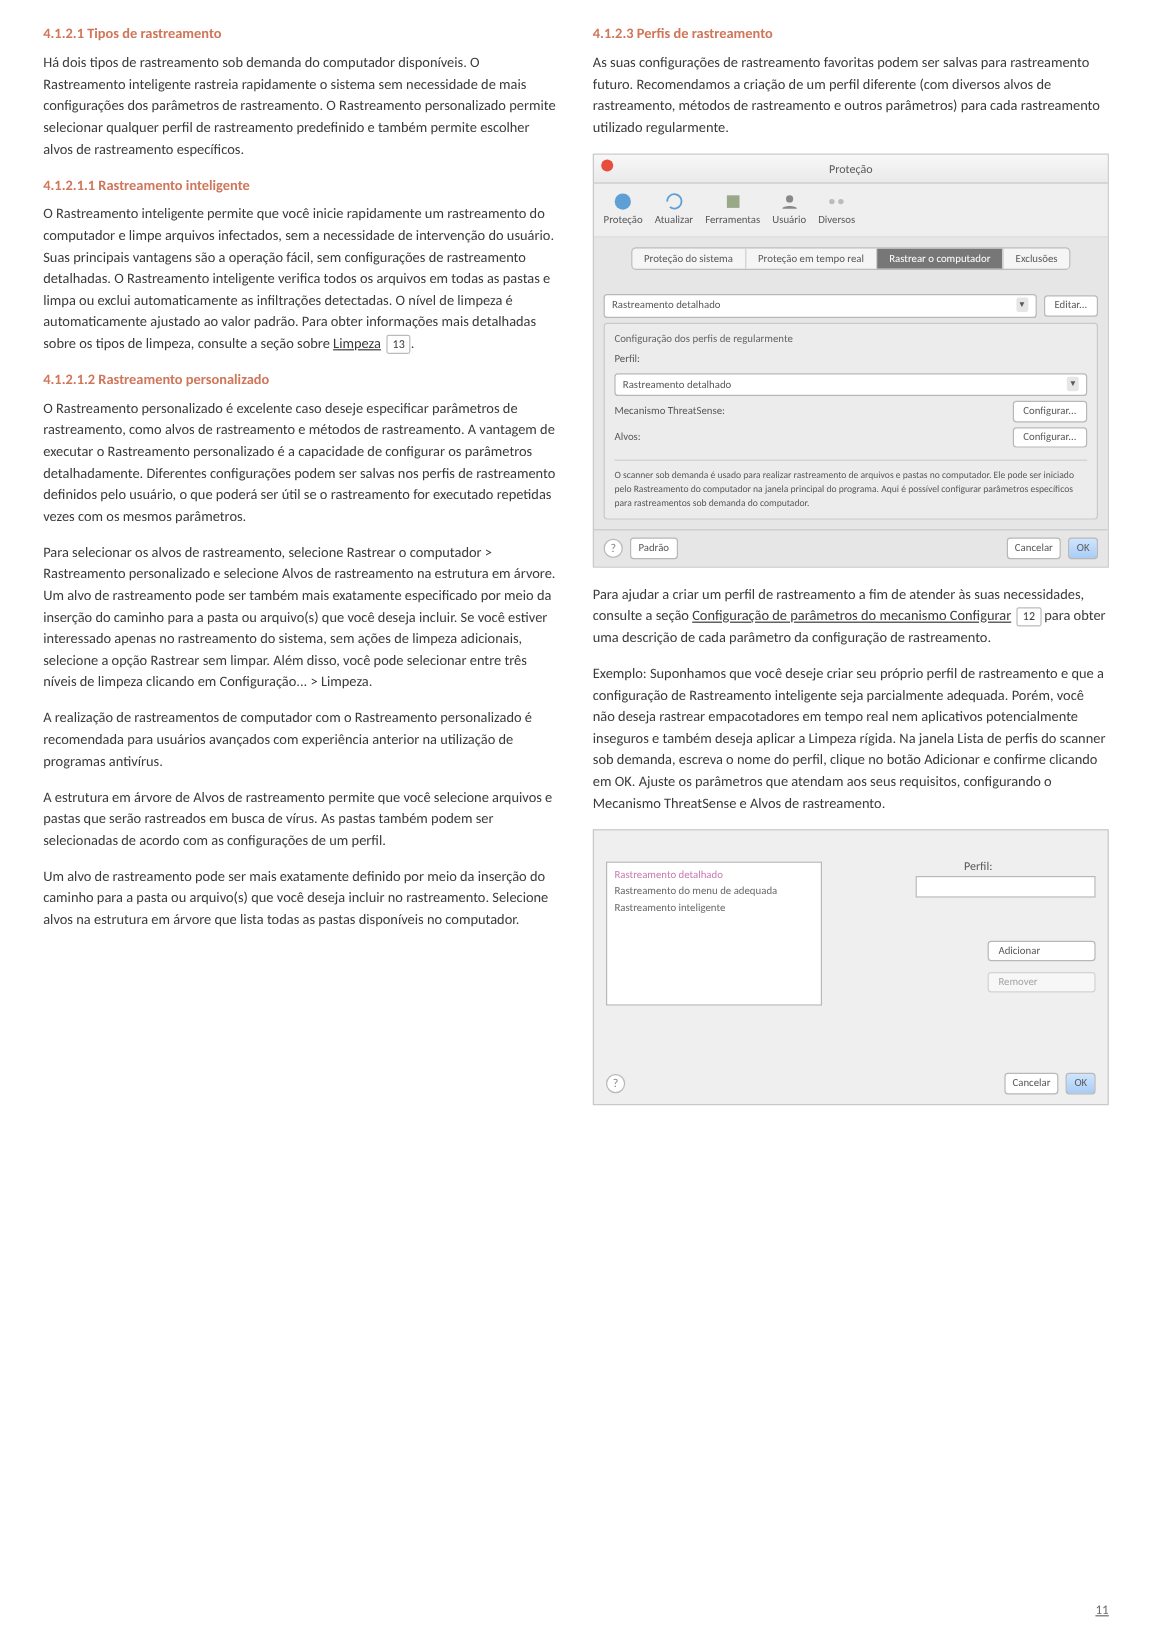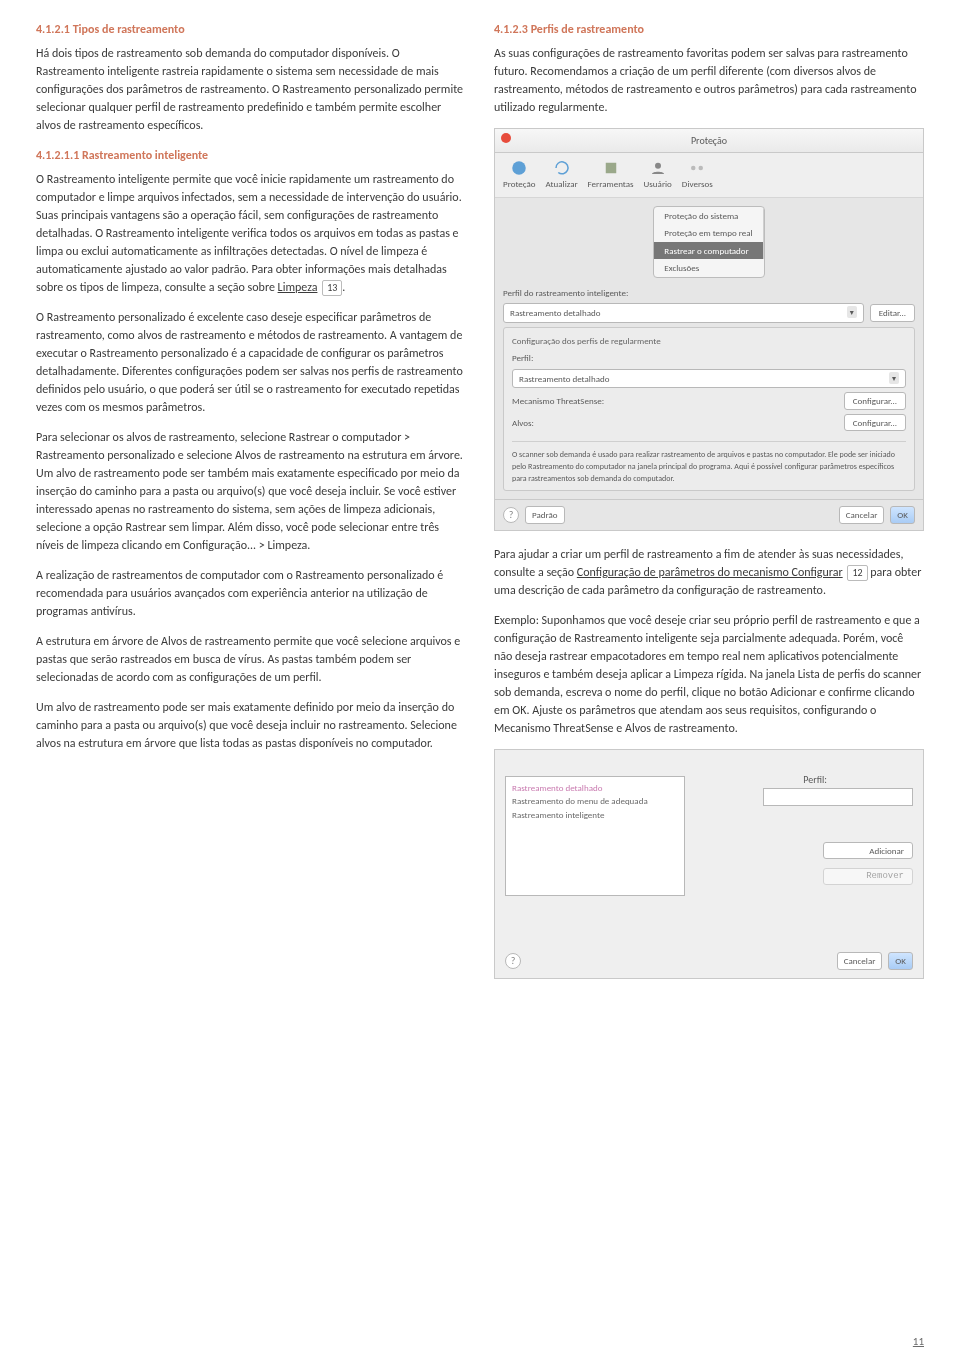--- a/index.html
+++ b/index.html
@@ -46,22 +46,22 @@
   .shot1-top .close { position:absolute; left:6px; top:4px; width:10px;height:10px;border-radius:50%; background:#e74c3c; display:inline-block;}
   .shot1-toolbar {
     display:flex; gap:10px; padding:6px 8px;
     background:#efefef; border-bottom:1px solid #d6d6d6;
   }
   .shot1-toolbar .ti { display:flex; flex-direction:column; align-items:center; font-size:9px; }
   .shot1-toolbar .ti svg { width:18px; height:18px; }
   .shot1-body { padding:8px; background:#e6e6e6; }
   .shot1-tabs {
     display:flex; gap:0; border:1px solid #bcbcbc; background:#f5f5f5;
-    border-radius:4px; overflow:hidden; margin-bottom:8px;
-    width: fit-content; margin-left:auto; margin-right:auto;flex-direction:column;
+    border-radius:4px; overflow:hidden; margin-bottom:20px;
+    width: fit-content; margin-left:auto; margin-right:auto;
   }
   .shot1-tabs .tab { padding:2px 10px; border-right:1px solid #cfcfcf; font-size:9px;}
   .shot1-tabs .tab.active { background:#777; color:#fff; }
   .shot1-tabs .tab:last-child { border-right:none;}
   .shot1-row { display:flex; align-items:center; gap:6px; margin:4px 0; }
   .shot1-label { font-size:9px; min-width:30px;}
   .shot1-select {
     flex:1; background:#fff; border:1px solid #b8b8b8; border-radius:3px;
     padding:2px 6px; font-size:9px; position:relative;
   }
@@ -93,23 +93,23 @@
   }
   .shot2 .list {
     position:absolute; left:10px; top:26px;
     width:180px; height:120px; background:#fff; border:1px solid #b8b8b8;
     padding:4px 6px; font-size:9px; color:#6a6a6a;
   }
   .shot2 .list .sel { color:#c97bb0; }
   .shot2 .plabel { position:absolute; left:10px; top:24px; color:#bf6aa5; font-size:10px;}
   .shot2 .rplabel{ position:absolute; right:96px; top:22px; font-size:10px;}
   .shot2 .tfield { position:absolute; right:10px; top:38px; width:150px; height:18px; background:#fff; border:1px solid #b8b8b8;}
-  .shot2 .sidebtn { position:absolute; right:10px; width:90px; text-align:right;}
+  .shot2 .sidebtn { position:absolute; right:10px; width:90px; text-align:left;}
   .shot2 .addBtn { top:92px;}
-  .shot2 .remBtn { top:118px;font-family:Liberation Mono, monospace;}
+  .shot2 .remBtn { top:118px;}
   .shot2 .footerrow { position:absolute; bottom:8px; left:10px; right:10px; display:flex; align-items:center; gap:6px;}
   .shot2 .footerrow .spacer{flex:1;}
 
   .page-num { position:absolute; right:36px; bottom:14px; font-size:11px; color:#6b6b6b;text-decoration:underline;}
 </style>
 </head>
 <body>
 
 <div class="columns">
 
@@ -117,20 +117,21 @@
     <p class="section-title">4.1.2.1  Tipos de rastreamento</p>
     <p>Há dois tipos de rastreamento sob demanda do computador disponíveis. O Rastreamento inteligente rastreia rapidamente o sistema sem necessidade de mais configurações dos parâmetros de rastreamento. O Rastreamento personalizado permite selecionar qualquer perfil de rastreamento predefinido e também permite escolher alvos de rastreamento específicos.</p>
 
     <p class="section-title">4.1.2.1.1  Rastreamento inteligente</p>
     <p>
       <span>O Rastreamento inteligente permite que você inicie rapidamente um rastreamento do computador e limpe arquivos infectados, sem a necessidade de intervenção do usuário. Suas principais vantagens são a operação fácil, sem configurações de rastreamento detalhadas. O Rastreamento inteligente verifica todos os arquivos em todas as pastas e limpa ou exclui automaticamente as infiltrações detectadas. O nível de limpeza é automaticamente ajustado ao valor padrão. Para obter informações mais detalhadas sobre os tipos de limpeza, consulte a seção sobre </span>
       <span class="link">Limpeza</span>
       <span class="pgref">13</span>.
     </p>
 
+    <p class="section-title">4.1.2.1.2  Rastreamento personalizado</p>
     <p>O Rastreamento personalizado é excelente caso deseje especificar parâmetros de rastreamento, como alvos de rastreamento e métodos de rastreamento. A vantagem de executar o Rastreamento personalizado é a capacidade de configurar os parâmetros detalhadamente. Diferentes configurações podem ser salvas nos perfis de rastreamento definidos pelo usuário, o que poderá ser útil se o rastreamento for executado repetidas vezes com os mesmos parâmetros.</p>
     <p>Para selecionar os alvos de rastreamento, selecione Rastrear o computador &gt; Rastreamento personalizado e selecione Alvos de rastreamento na estrutura em árvore. Um alvo de rastreamento pode ser também mais exatamente especificado por meio da inserção do caminho para a pasta ou arquivo(s) que você deseja incluir. Se você estiver interessado apenas no rastreamento do sistema, sem ações de limpeza adicionais, selecione a opção Rastrear sem limpar. Além disso, você pode selecionar entre três níveis de limpeza clicando em Configuração... &gt; Limpeza.</p>
     <p>A realização de rastreamentos de computador com o Rastreamento personalizado é recomendada para usuários avançados com experiência anterior na utilização de programas antivírus.</p>
 
     <p>A estrutura em árvore de Alvos de rastreamento permite que você selecione arquivos e pastas que serão rastreados em busca de vírus. As pastas também podem ser selecionadas de acordo com as configurações de um perfil.</p>
     <p>Um alvo de rastreamento pode ser mais exatamente definido por meio da inserção do caminho para a pasta ou arquivo(s) que você deseja incluir no rastreamento. Selecione alvos na estrutura em árvore que lista todas as pastas disponíveis no computador.</p>
   </div>
 
   <div class="col">
     <p class="section-title">4.1.2.3  Perfis de rastreamento</p>
@@ -175,21 +176,20 @@
           <span>Diversos</span>
         </div>
       </div>
       <div class="shot1-body">
         <div class="shot1-tabs">
           <div class="tab">Proteção do sistema</div>
           <div class="tab">Proteção em tempo real</div>
           <div class="tab active">Rastrear o computador</div>
           <div class="tab">Exclusões</div>
         </div>
-        <div class="shot1-label">Perfil do rastreamento inteligente:</div>
         <div class="shot1-row">
           <div class="shot1-select">Rastreamento detalhado</div>
           <div class="shot1-btn">Editar...</div>
         </div>
         <div class="shot1-frame">
           <div class="shot1-frame-label">Configuração dos perfis de regularmente</div>
           <div class="shot1-row">
             <div class="shot1-label">Perfil:</div>
           </div>
           <div class="shot1-row">

